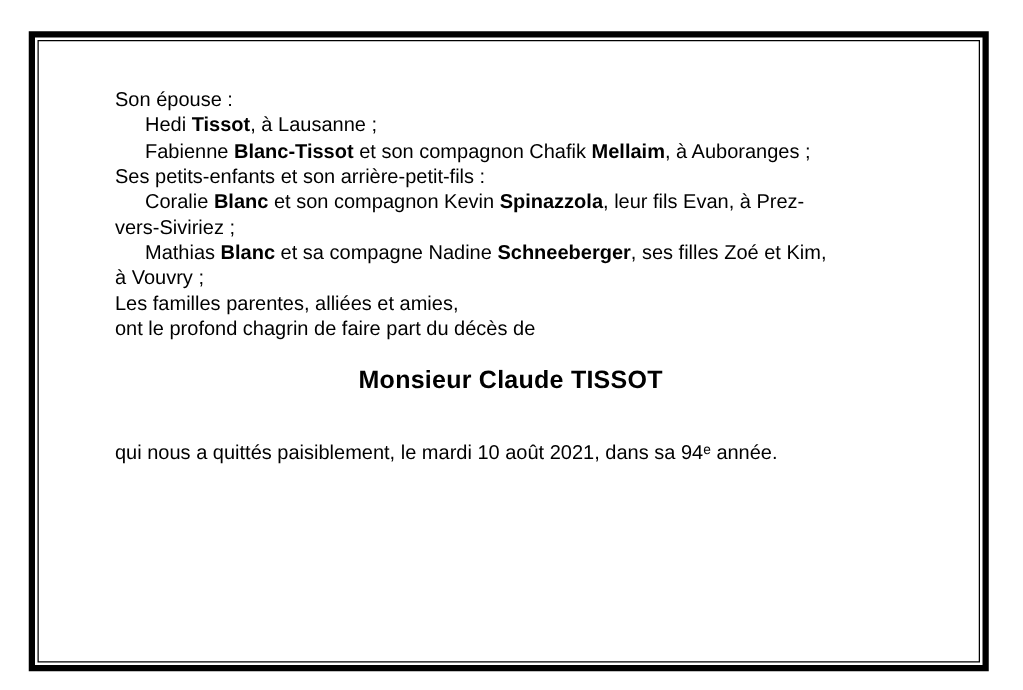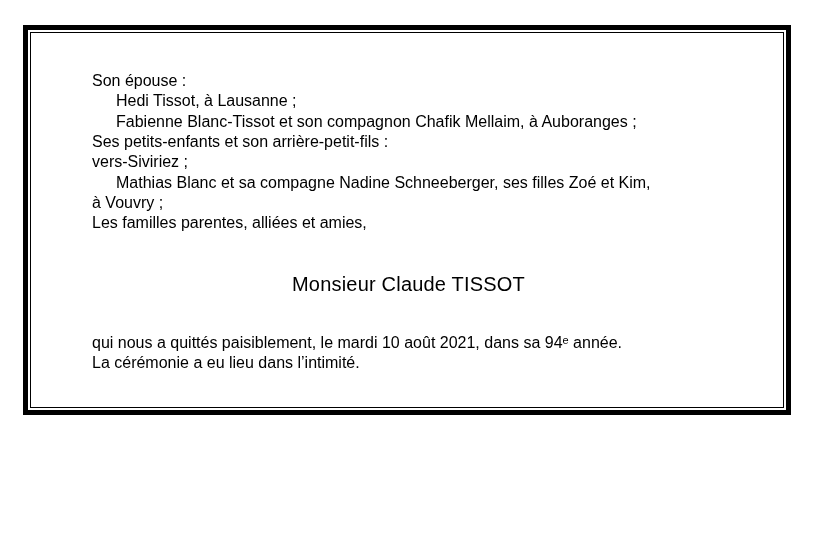--- a/index.html
+++ b/index.html
@@ -13,21 +13,21 @@
     width: 818px;
     height: 552px;
     background: #ffffff;
     overflow: hidden;
   }
   .outer-frame {
     position: absolute;
     left: 23px;
     top: 25px;
     width: 768px;
-    height: 390px;
+    height: 512px;
     border: 5px solid #000000;
     padding: 2px;
     background: #ffffff;
   }
   .inner-frame {
     width: 100%;
     height: 100%;
     border: 1px solid #000000;
     background: #ffffff;
   }
@@ -36,58 +36,59 @@
     font-size: 16px;
     line-height: 20.33px;
   }
   .line {
     white-space: nowrap;
   }
   .line.indent {
     padding-left: 24px;
   }
   .b {
-    font-weight: normal;
+    font-weight: bold;
   }
   sup {
     font-size: 11px;
     line-height: 0;
     vertical-align: 4px;
   }
   .title {
-    margin: 38px 0 37px 0;
+    margin: 18px 0 37px 0;
     text-align: center;
     font-size: 20px;
     line-height: 24px;
-    font-weight: normal;
+    font-weight: bold;
     letter-spacing: 0.2px;
   }
 </style>
 </head>
 <body>
 
 <div class="page">
   <div class="outer-frame">
     <div class="inner-frame">
       <div class="content">
 
         <div>
             <div class="line"><span>Son épouse :</span></div>
             <div class="line indent"><span>Hedi </span><span class="b">Tissot</span><span>, à Lausanne ;</span></div>
             <div class="line indent"><span>Fabienne </span><span class="b">Blanc-Tissot</span><span> et son compagnon Chafik </span><span class="b">Mellaim</span><span>, à Auboranges ;</span></div>
             <div class="line"><span>Ses petits-enfants et son arrière-petit-fils :</span></div>
+            <div class="line indent"><span>Coralie </span><span class="b">Blanc</span><span> et son compagnon Kevin </span><span class="b">Spinazzola</span><span>, leur fils Evan, à Prez-</span></div>
             <div class="line"><span>vers-Siviriez ;</span></div>
             <div class="line indent"><span>Mathias </span><span class="b">Blanc</span><span> et sa compagne Nadine </span><span class="b">Schneeberger</span><span>, ses filles Zoé et Kim,</span></div>
             <div class="line"><span>à Vouvry ;</span></div>
             <div class="line"><span>Les familles parentes, alliées et amies,</span></div>
+            <div class="line"><span>ont le profond chagrin de faire part du décès de</span></div>
           </div>
 
         <div class="title">Monsieur Claude TISSOT</div>
 
         <div>
             <div class="line"><span>qui nous a quittés paisiblement, le mardi 10 août 2021, dans sa 94</span><sup>e</sup><span> année.</span></div>
-            <div class="line"><span>La cérémonie a eu lieu dans l’intimité.</span></div>
           </div>
 
       </div>
     </div>
   </div>
 </div>
 
 </body></html>

